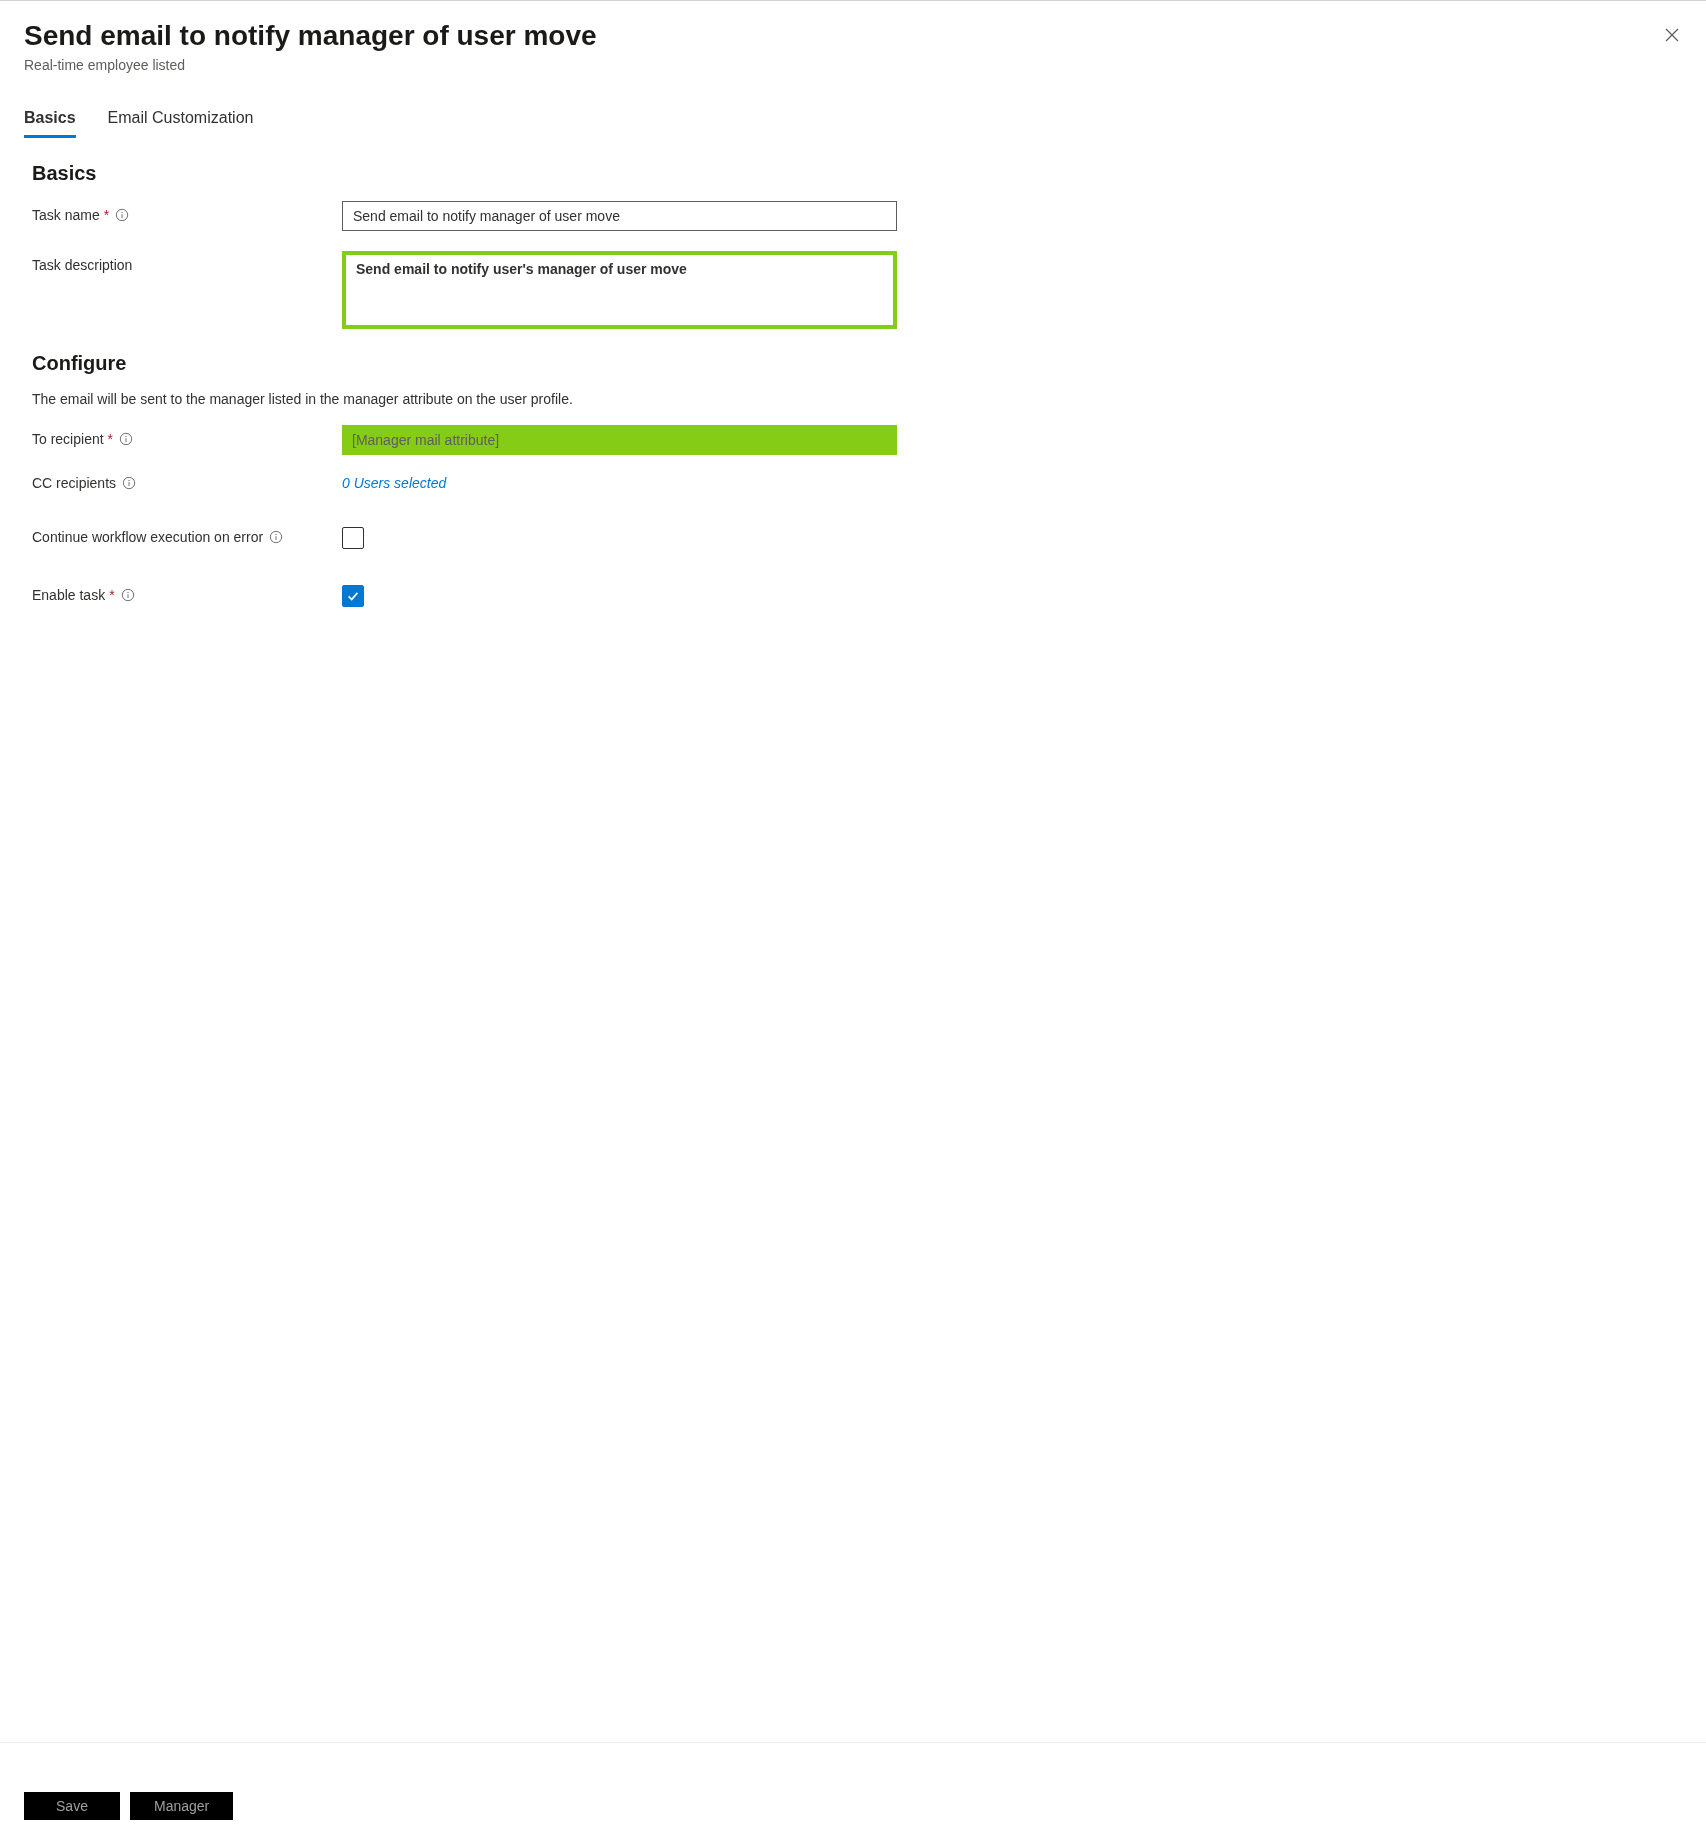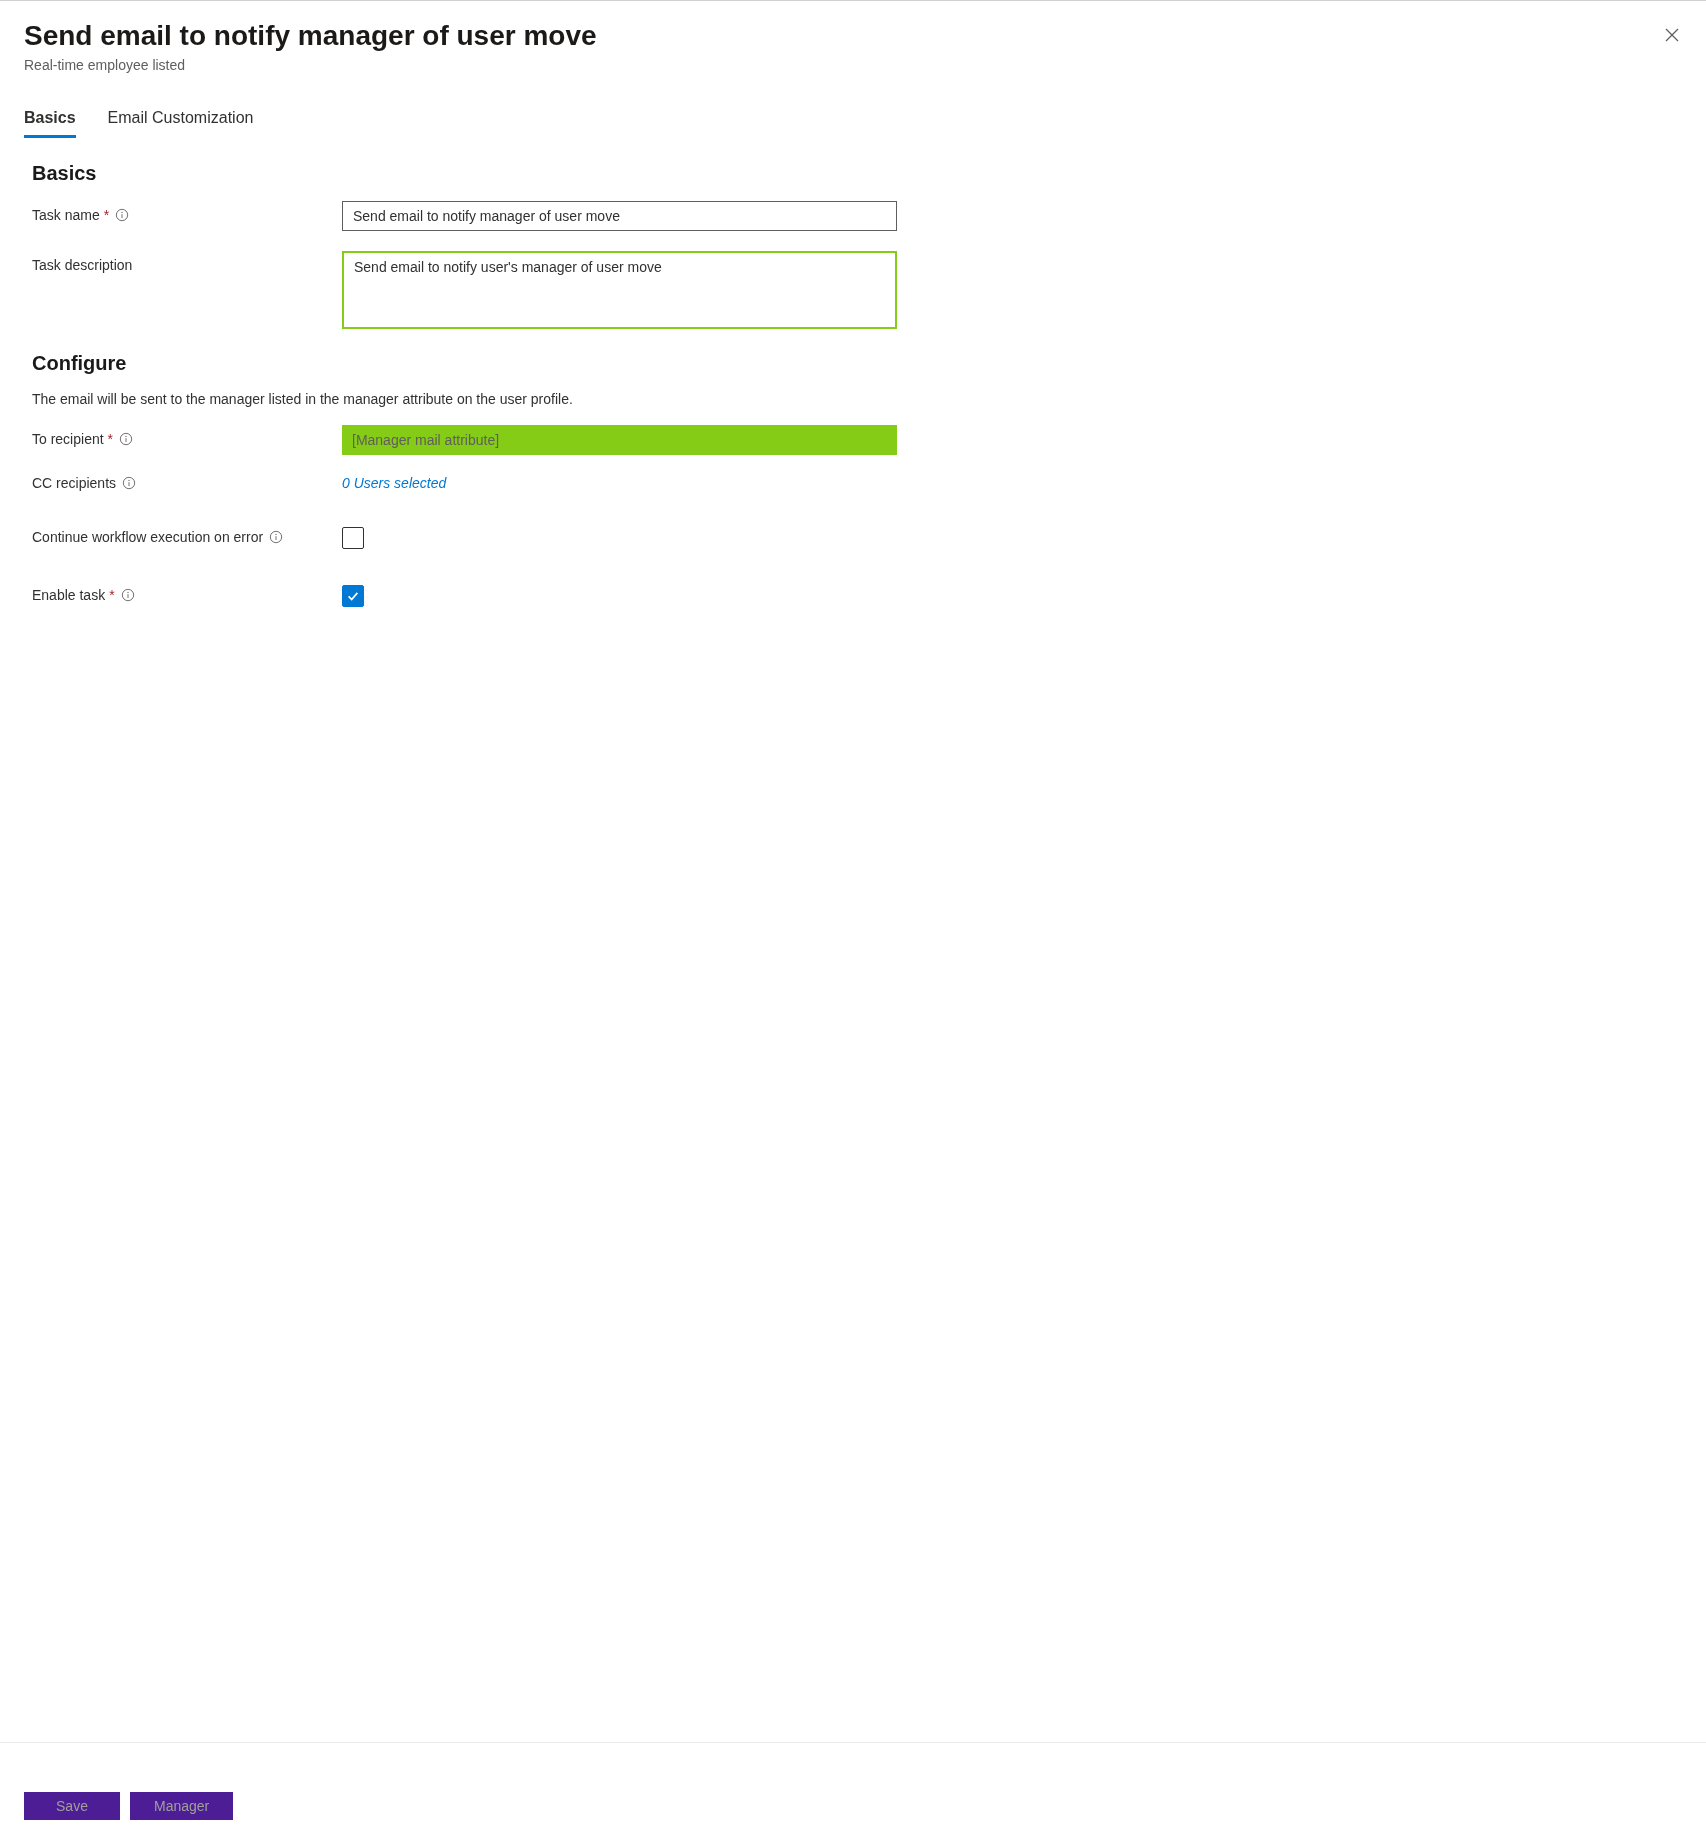--- a/index.html
+++ b/index.html
@@ -122,26 +122,27 @@
       font-size: 14px;
       border: 1px solid #605e5c;
       font-family: inherit;
       color: #323130;
       background: #ffffff;
     }
     .textarea {
       width: 100%;
       padding: 6px 10px;
       font-size: 14px;
-      border: 2px solid #84cc16;
+      border: 4px solid #84cc16;
       font-family: inherit;
       color: #323130;
       resize: none;
       min-height: 78px;
       background: #ffffff;
+      font-weight: bold;
     }
     .readonly-field {
       width: 100%;
       padding: 6px 10px;
       font-size: 14px;
       background: #84cc16;
       color: #605e5c;
       border: none;
       min-height: 30px;
       display: flex;
@@ -204,21 +205,21 @@
       display: flex;
       gap: 10px;
     }
     .btn {
       padding: 6px 24px;
       font-size: 14px;
       font-family: inherit;
       border: none;
       cursor: pointer;
       min-width: 96px;
-      background: #4c1d95;
+      background: #000000;
       color: #a19f9d;
       margin-top: 35px;
     }
     .spacer-row {
       margin-bottom: 32px;
     }
   </style>
 </head>
 <body>
 

